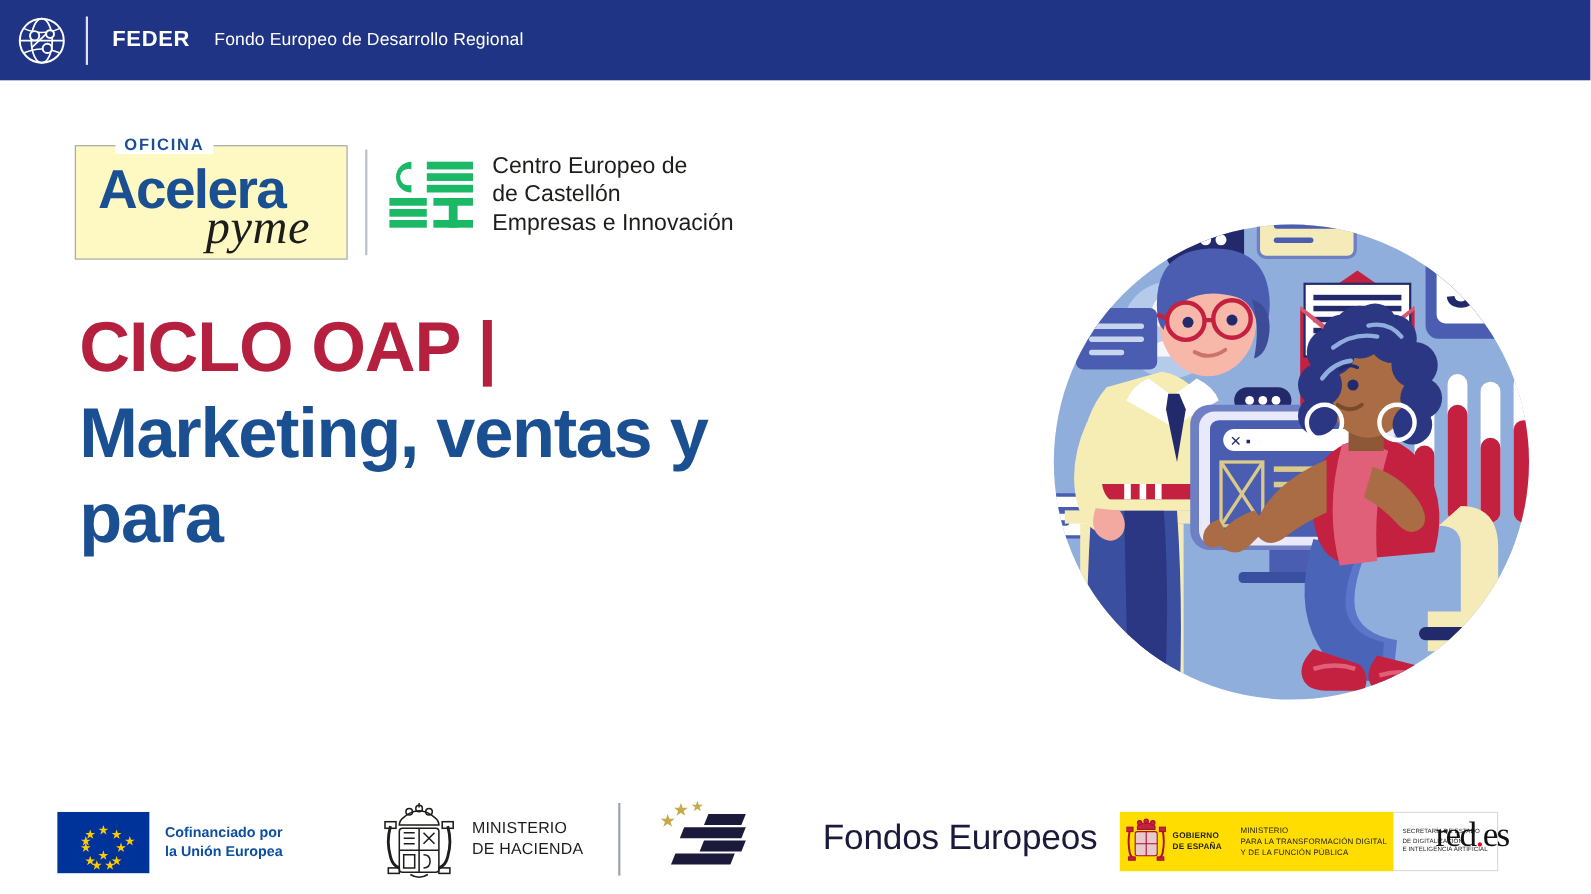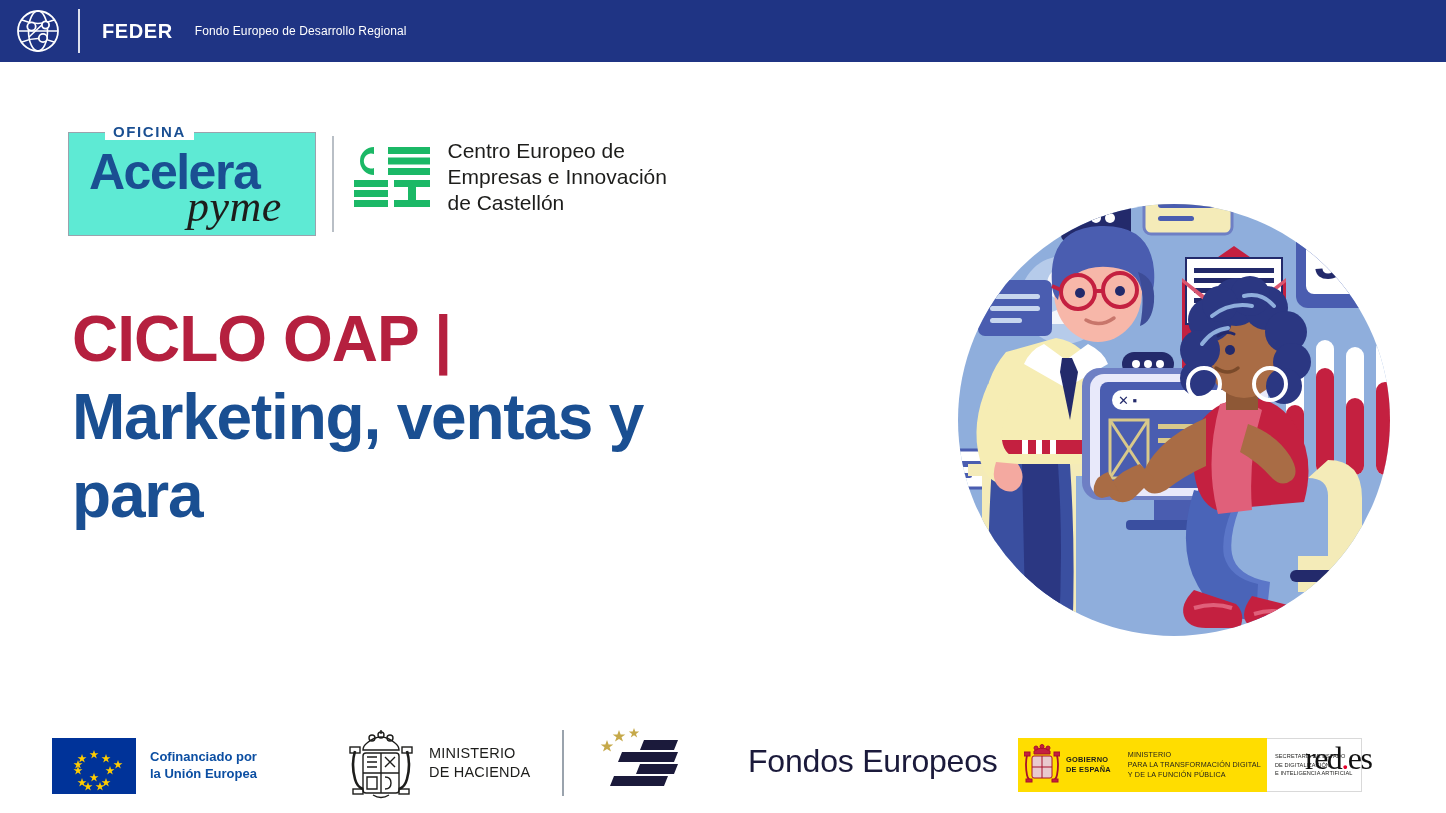--- a/index.html
+++ b/index.html
@@ -6,44 +6,44 @@
   html, body {
     width: 1446px; height: 813px;
     background: #ffffff;
     font-family: "Liberation Sans", sans-serif;
     overflow: hidden;
   }
   .page { position: relative; width: 1446px; height: 813px; background:#fff; }
 
   
   .feder-band {
-    position: absolute; left:0; top:0; width:1446px; height:62px;
+    position: absolute; left:0; top:0; width:1446px; height:73px;
     background:#1F3484;
     display:flex; align-items:center;
   }
   .feder-globe { margin-left:14px; width:48px; height:48px; flex:none; }
   .feder-divider {
     width:2px; height:44px; background:#ffffff; opacity:.85;
     margin-left:16px; margin-right:22px; flex:none;
   }
   .feder-abbr {
     color:#ffffff; font-weight:bold; font-size:20px; letter-spacing:.6px;
     font-family:"Liberation Sans", sans-serif;
   }
   .feder-full {
-    color:#ffffff; font-size:12px; margin-left:22px; letter-spacing:.1px;
+    color:#ffffff; font-size:16px; margin-left:22px; letter-spacing:.1px;
     font-family:"Liberation Sans", sans-serif;
   }
 
   
   .logo-row { position:absolute; left:68px; top:132px; display:flex; align-items:flex-start; }
 
   .ap-box {
     position:relative; width:248px; height:104px;
-    border:1.5px solid #9aa3ad; background:#5eead4;
+    border:1.5px solid #9aa3ad; background:#fef9c3;
   }
   .ap-oficina {
     position:absolute; left:36px; top:-10px; background:#fff; padding:0 8px;
     color:#1A4F92; font-weight:bold; font-size:15px; letter-spacing:1.6px;
     font-family:"Liberation Sans", sans-serif;
   }
   .ap-acelera {
     position:absolute; left:20px; top:14px;
     color:#1A4F92; font-weight:bold; font-size:50px; letter-spacing:-1.5px;
     font-family:"Liberation Sans", sans-serif; line-height:1;
@@ -57,21 +57,21 @@
   .logo-sep { width:1.5px; height:96px; background:#b9bfc6; margin:4px 18px 0 16px; }
 
   .ceei { display:flex; align-items:center; margin-top:6px; }
   .ceei-mark { width:80px; height:66px; flex:none; }
   .ceei-text {
     margin-left:16px; color:#1d1d1b; font-size:21px; line-height:1.24;
     font-family:"Liberation Sans", sans-serif;
   }
 
   
-  .headline { position:absolute; left:72px; top:304px; width:820px; }
+  .headline { position:absolute; left:72px; top:280px; width:820px; }
   .hl-red {
     color:#B5203F; font-weight:bold; font-size:64px; line-height:1.12;
     letter-spacing:-1px; font-family:"Liberation Sans", sans-serif;
   }
   .hl-blue {
     color:#1A4F92; font-weight:bold; font-size:64px; line-height:1.16;
     letter-spacing:-1.2px; font-family:"Liberation Sans", sans-serif; margin-top:4px;
   }
 
   
@@ -173,22 +173,22 @@
         <rect x="2" y="36" width="34" height="7" fill="#1BB866"></rect>
         <rect x="2" y="46" width="34" height="7" fill="#1BB866"></rect>
         <rect x="2" y="56" width="34" height="7" fill="#1BB866"></rect>
 
         <rect x="42" y="36" width="36" height="7" fill="#1BB866"></rect>
         <rect x="56" y="36" width="8" height="27" fill="#1BB866"></rect>
         <rect x="42" y="56" width="36" height="7" fill="#1BB866"></rect>
       </svg>
       <div class="ceei-text">
         <div>Centro Europeo de</div>
+        <div>de Castellón</div>
         <div>Empresas e Innovación</div>
-        <div>de Castellón</div>
       </div>
     </div>
   </div>
 
   <div class="headline">
     <div class="hl-red">CICLO OAP |</div>
     <div class="hl-blue">Marketing, ventas y</div>
     <div class="hl-blue">para</div>
   </div>
 

